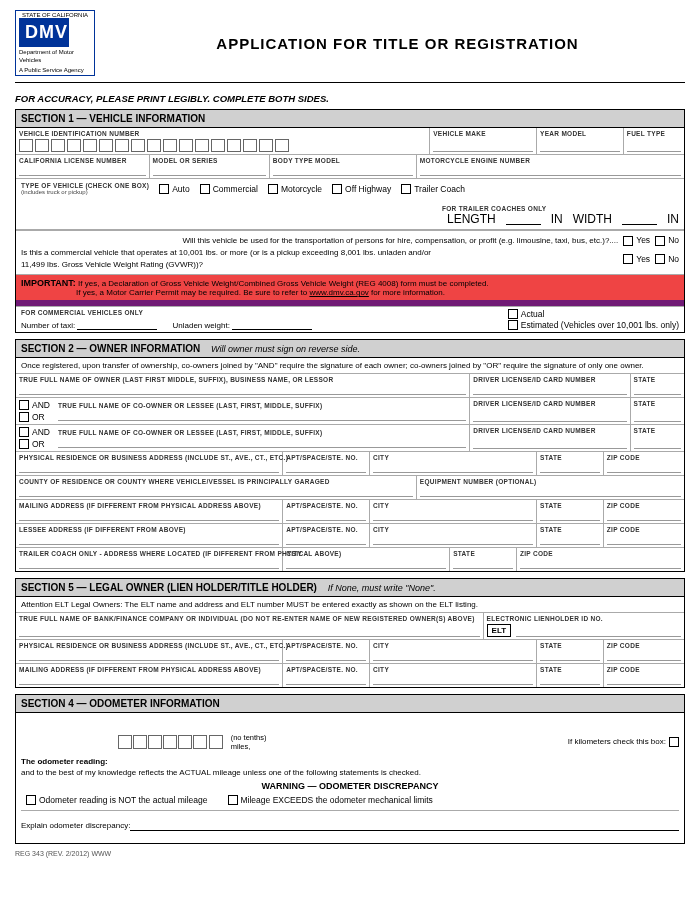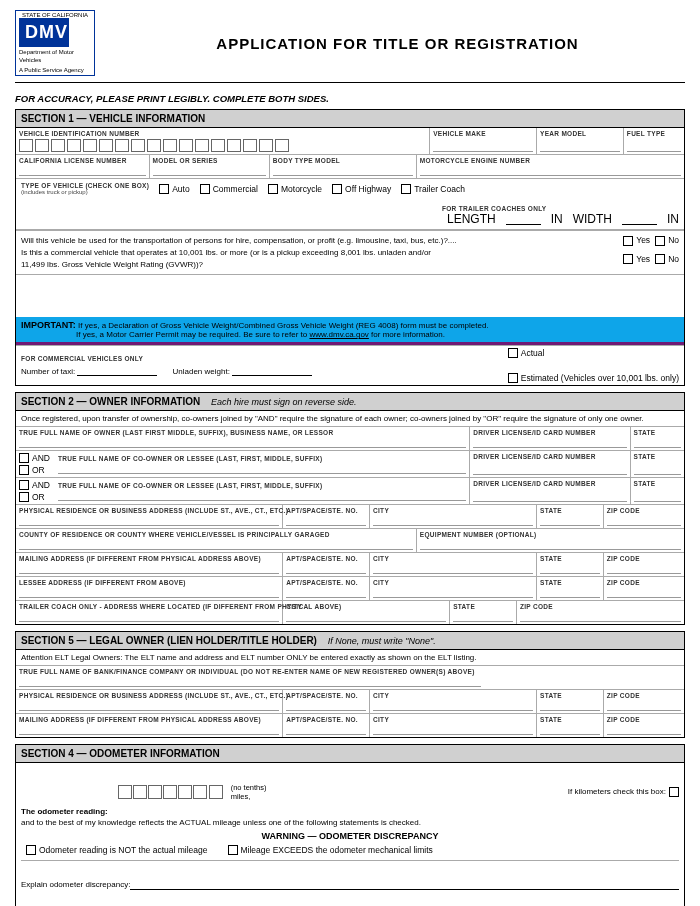--- a/index.html
+++ b/index.html
@@ -138,25 +138,24 @@
       display: inline-block;
       flex-shrink: 0;
     }
     .info-row {
       padding: 3px 5px;
       font-size: 8px;
       border-bottom: 1px solid #aaa;
       line-height: 1.5;
     }
     .important-box {
-      background: #0ea5e9;
+      background: #ef4444;
       padding: 3px 5px;
       font-size: 8px;
-      border-bottom: 3px solid #701a75;
-      margin-top: 42px;
+      border-bottom: 6px solid #701a75;
     }
     .important-box .imp-label {
       font-weight: bold;
       font-size: 9px;
     }
     .underline-field {
       display: inline-block;
       min-width: 60px;
       border-bottom: 1px solid #000;
       height: 12px;
@@ -342,21 +341,21 @@
           <span>IN</span>
           <span>WIDTH</span>
           <span class="underline-field" style="min-width:35px;"></span>
           <span>IN</span>
         </div>
       </div>
     </div>
   </div>
 
   <div class="info-row">
-    <div style="display:flex;justify-content:space-between;align-items:center;">
+    <div style="display:flex;justify-content:flex-end;align-items:center;">
       <span>Will this vehicle be used for the transportation of persons for hire, compensation, or profit (e.g. limousine, taxi, bus, etc.)?....</span>
       <span style="display:flex;align-items:center;gap:5px;margin-left:5px;">
         <label class="checkbox-label">
           <span class="chk"></span>
           <span>Yes</span>
         </label>
         <label class="checkbox-label">
           <span class="chk"></span>
           <span>No</span>
         </label>
@@ -399,36 +398,36 @@
         <span>
           <span>Number of taxi:</span>
           <span class="underline-field" style="min-width:80px;"></span>
         </span>
         <span>
           <span>Unladen weight:</span>
           <span class="underline-field" style="min-width:80px;"></span>
         </span>
       </div>
     </div>
-    <div style="display:flex;flex-direction:column;gap:15px;font-size:8px;">
+    <div style="display:flex;flex-direction:column;gap:1px;font-size:8px;">
       <label class="checkbox-label">
         <span class="chk"></span>
         <span>Actual</span>
       </label>
       <label class="checkbox-label">
         <span class="chk"></span>
         <span>Estimated (Vehicles over 10,001 lbs. only)</span>
       </label>
     </div>
   </div>
 </div>
 
 <div class="section-header">
   <span>SECTION 2 — OWNER INFORMATION</span>
-  <span class="italic-note" style="margin-left:8px;">Each hire must sign on reverse side.</span>
+  <span class="italic-note" style="margin-left:8px;">Will owner must sign on reverse side.</span>
 </div>
 <div class="form-section">
 
   <div class="owner-note">Once registered, upon transfer of ownership, co-owners joined by "AND" require the signature of each owner; co-owners joined by "OR" require the signature of only one owner.</div>
 
   <div class="field-row">
     <div class="field-cell" style="width:68%;">
       <span class="field-label">TRUE FULL NAME OF OWNER (LAST FIRST MIDDLE, SUFFIX), BUSINESS NAME, OR LESSOR</span>
       <div class="field-value"></div>
     </div>
@@ -595,26 +594,33 @@
     </div>
   </div>
 </div>
 
 <div class="section-header">
   <span>SECTION 5 — LEGAL OWNER (LIEN HOLDER/TITLE HOLDER)</span>
   <span class="italic-note" style="margin-left:8px;">If None, must write "None".</span>
 </div>
 <div class="form-section">
 
-  <div class="section3-note">Attention ELT Legal Owners: The ELT name and address and ELT number ONLY be entered exactly as shown on the ELT listing.</div>
+  <div class="section3-note">Attention ELT Legal Owners: The ELT name and address and ELT number MUST be entered exactly as shown on the ELT listing.</div>
 
   <div class="field-row">
     <div class="field-cell" style="width:70%;">
       <span class="field-label">TRUE FULL NAME OF BANK/FINANCE COMPANY OR INDIVIDUAL (DO NOT RE-ENTER NAME OF NEW REGISTERED OWNER(S) ABOVE)</span>
       <div class="field-value"></div>
+    </div>
+    <div class="field-cell" style="width:30%;flex-direction:column;">
+      <span class="field-label">ELECTRONIC LIENHOLDER ID NO.</span>
+      <div style="display:flex;align-items:center;gap:5px;margin-top:2px;">
+        <span class="elt-box">ELT</span>
+        <div class="field-value" style="flex:1;"></div>
+      </div>
     </div>
   </div>
 
   <div class="field-row">
     <div class="field-cell" style="width:40%;">
       <span class="field-label">PHYSICAL RESIDENCE OR BUSINESS ADDRESS (INCLUDE ST., AVE., CT., ETC.)</span>
       <div class="field-value"></div>
     </div>
     <div class="field-cell" style="width:13%;">
       <span class="field-label">APT/SPACE/STE. NO.</span>
@@ -694,20 +700,20 @@
     <div class="discrepancy-row">
       <label class="checkbox-label">
         <span class="chk"></span>
         <span>Odometer reading is NOT the actual mileage</span>
       </label>
       <label class="checkbox-label">
         <span class="chk"></span>
         <span>Mileage EXCEEDS the odometer mechanical limits</span>
       </label>
     </div>
-    <div style="display:flex;align-items:center;font-size:8px;padding:17px 0;border-top:1px solid #aaa;margin-top:3px;">
+    <div style="display:flex;align-items:center;font-size:8px;padding:8px 0;border-top:1px solid #aaa;margin-top:3px;">
       <span>Explain odometer discrepancy:</span>
       <span class="underline-field" style="flex:1;min-width:200px;"></span>
     </div>
   </div>
 </div>
 
 <div class="footer-reg">REG 343 (REV. 2/2012) WWW</div>
 
 </body></html>

